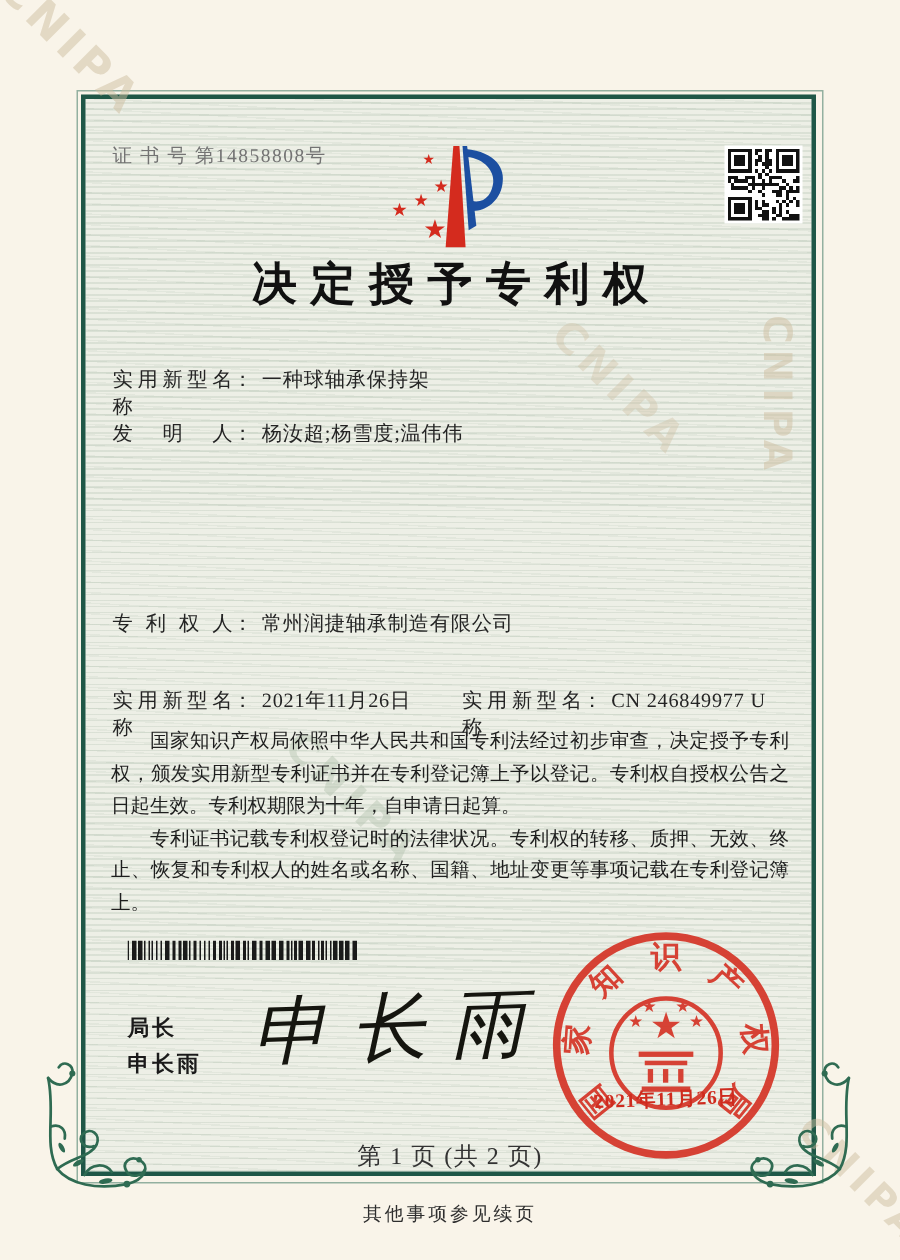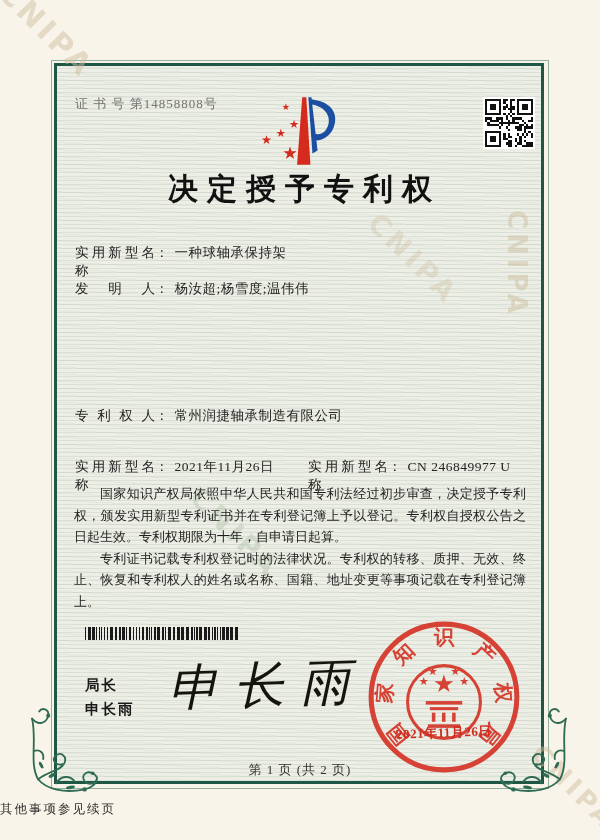--- a/index.html
+++ b/index.html
@@ -56,23 +56,23 @@
       font-family:"Liberation Sans",sans-serif;color:#1a1a1a;letter-spacing:2px;}
   .autograph{position:absolute;left:168px;top:652px;font-size:50px;color:#15150f;
       font-family:"DejaVu Serif",serif;font-style:italic;font-weight:500;
       letter-spacing:16px;transform:rotate(-2deg);z-index:4;}
 
   .seal{position:absolute;left:362px;top:615px;width:164px;height:164px;z-index:5;opacity:.92;}
   .seal-date{position:absolute;left:362px;top:724px;width:164px;text-align:center;
       color:#cf2b1e;font-size:13px;font-weight:600;letter-spacing:.5px;
       transform:rotate(-2deg);z-index:6;}
 
-  .page-num{position:absolute;left:0;right:0;top:761px;text-align:center;font-size:13px;
+  .page-num{position:absolute;left:0;right:0;top:761px;text-align:center;font-size:16px;
       color:#333;letter-spacing:1px;z-index:3;}
-  .footer-note{position:absolute;left:0;right:0;top:801px;text-align:left;font-size:12.5px;
+  .footer-note{position:absolute;left:0;right:0;top:801px;text-align:center;font-size:12.5px;
       color:#2e2e2e;letter-spacing:2px;z-index:3;}
 
   .ornament{position:absolute;width:96px;height:94px;z-index:4;}
   .orn-bl{left:26px;top:704px;}
   .orn-br{left:476px;top:704px;transform:scaleX(-1);}
 </style>
 </head>
 <body>
 
 <div class="page">

